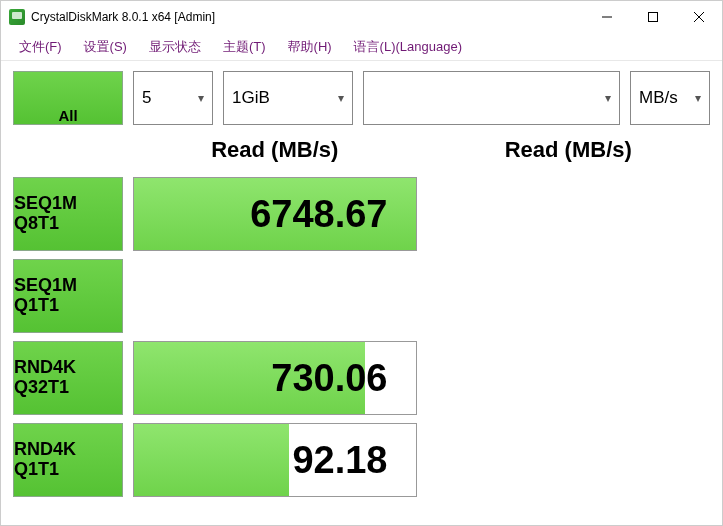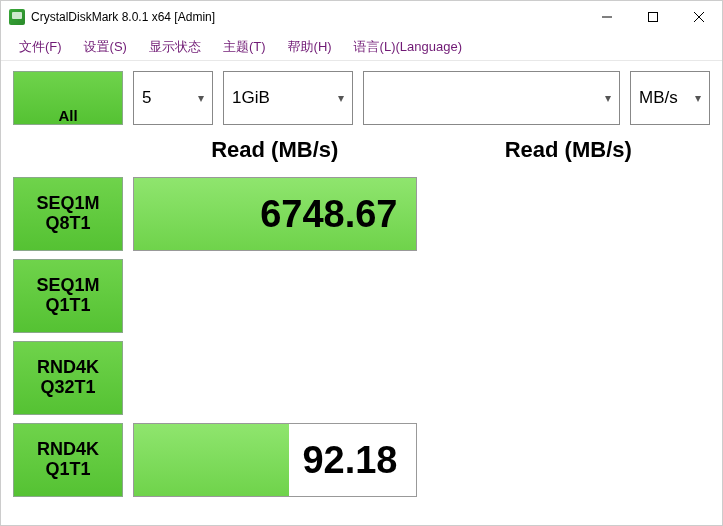--- a/index.html
+++ b/index.html
@@ -94,38 +94,38 @@
     display: grid;
     grid-template-columns: 110px 1fr 1fr;
     gap: 10px;
     margin-top: 8px;
     height: 74px;
   }
   .testbtn {
     background: linear-gradient(#6FD34B,#55C233);
     border: 1px solid #8aa88a;
     display: flex; flex-direction: column;
-    align-items: center; justify-content: center;
+    justify-content: center;
     font-weight: bold; font-size: 18px; line-height: 1.1;
     color: #000;
   }
   .cell {
     border: 1px solid #999;
     position: relative;
     overflow: hidden;
     background: #fff;
   }
   .cell .bar {
     position: absolute; left: 0; top: 0; bottom: 0;
     background: linear-gradient(#8FE56E,#6FD34B);
   }
   .cell .val {
     position: absolute; inset: 0;
     display: flex; align-items: center; justify-content: flex-end;
-    padding-right: 18px;
+    padding-right: 28px;
     font-size: 38px; font-weight: bold;
     color: #000;
     font-family: "Segoe UI", Arial, sans-serif;
   }
 </style>
 </head>
 <body>
 
 <div class="titlebar">
   <div class="app-icon"></div>
@@ -202,20 +202,24 @@
         <div class="testbtn">
           <div>SEQ1M</div>
           <div>Q1T1</div>
         </div>
       </div>
       <div class="datarow">
         <div class="testbtn">
           <div>RND4K</div>
           <div>Q32T1</div>
         </div>
+        <div class="cell">
+          <div class="bar" style="width: 82%;"></div>
+          <div class="val">730.06</div>
+        </div>
       </div>
       <div class="datarow">
         <div class="testbtn">
           <div>RND4K</div>
           <div>Q1T1</div>
         </div>
         <div class="cell">
           <div class="bar" style="width: 55%;"></div>
           <div class="val">92.18</div>
         </div>

